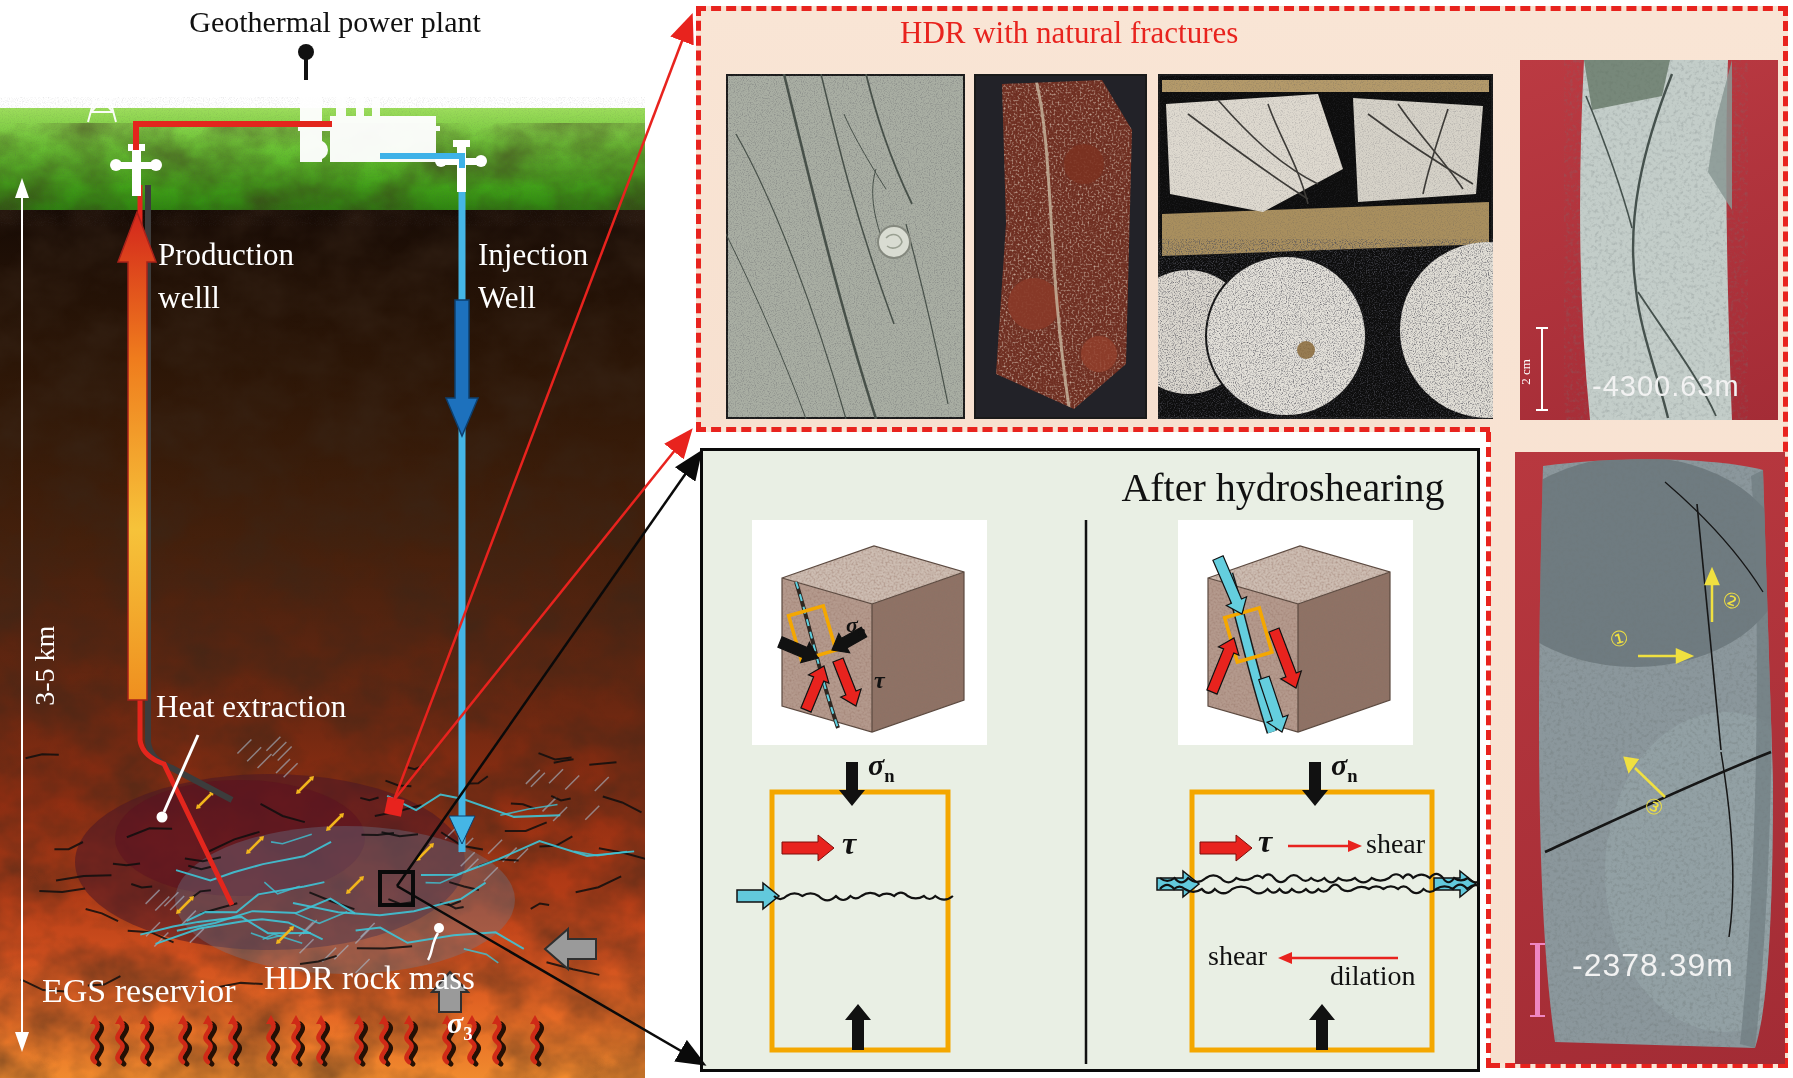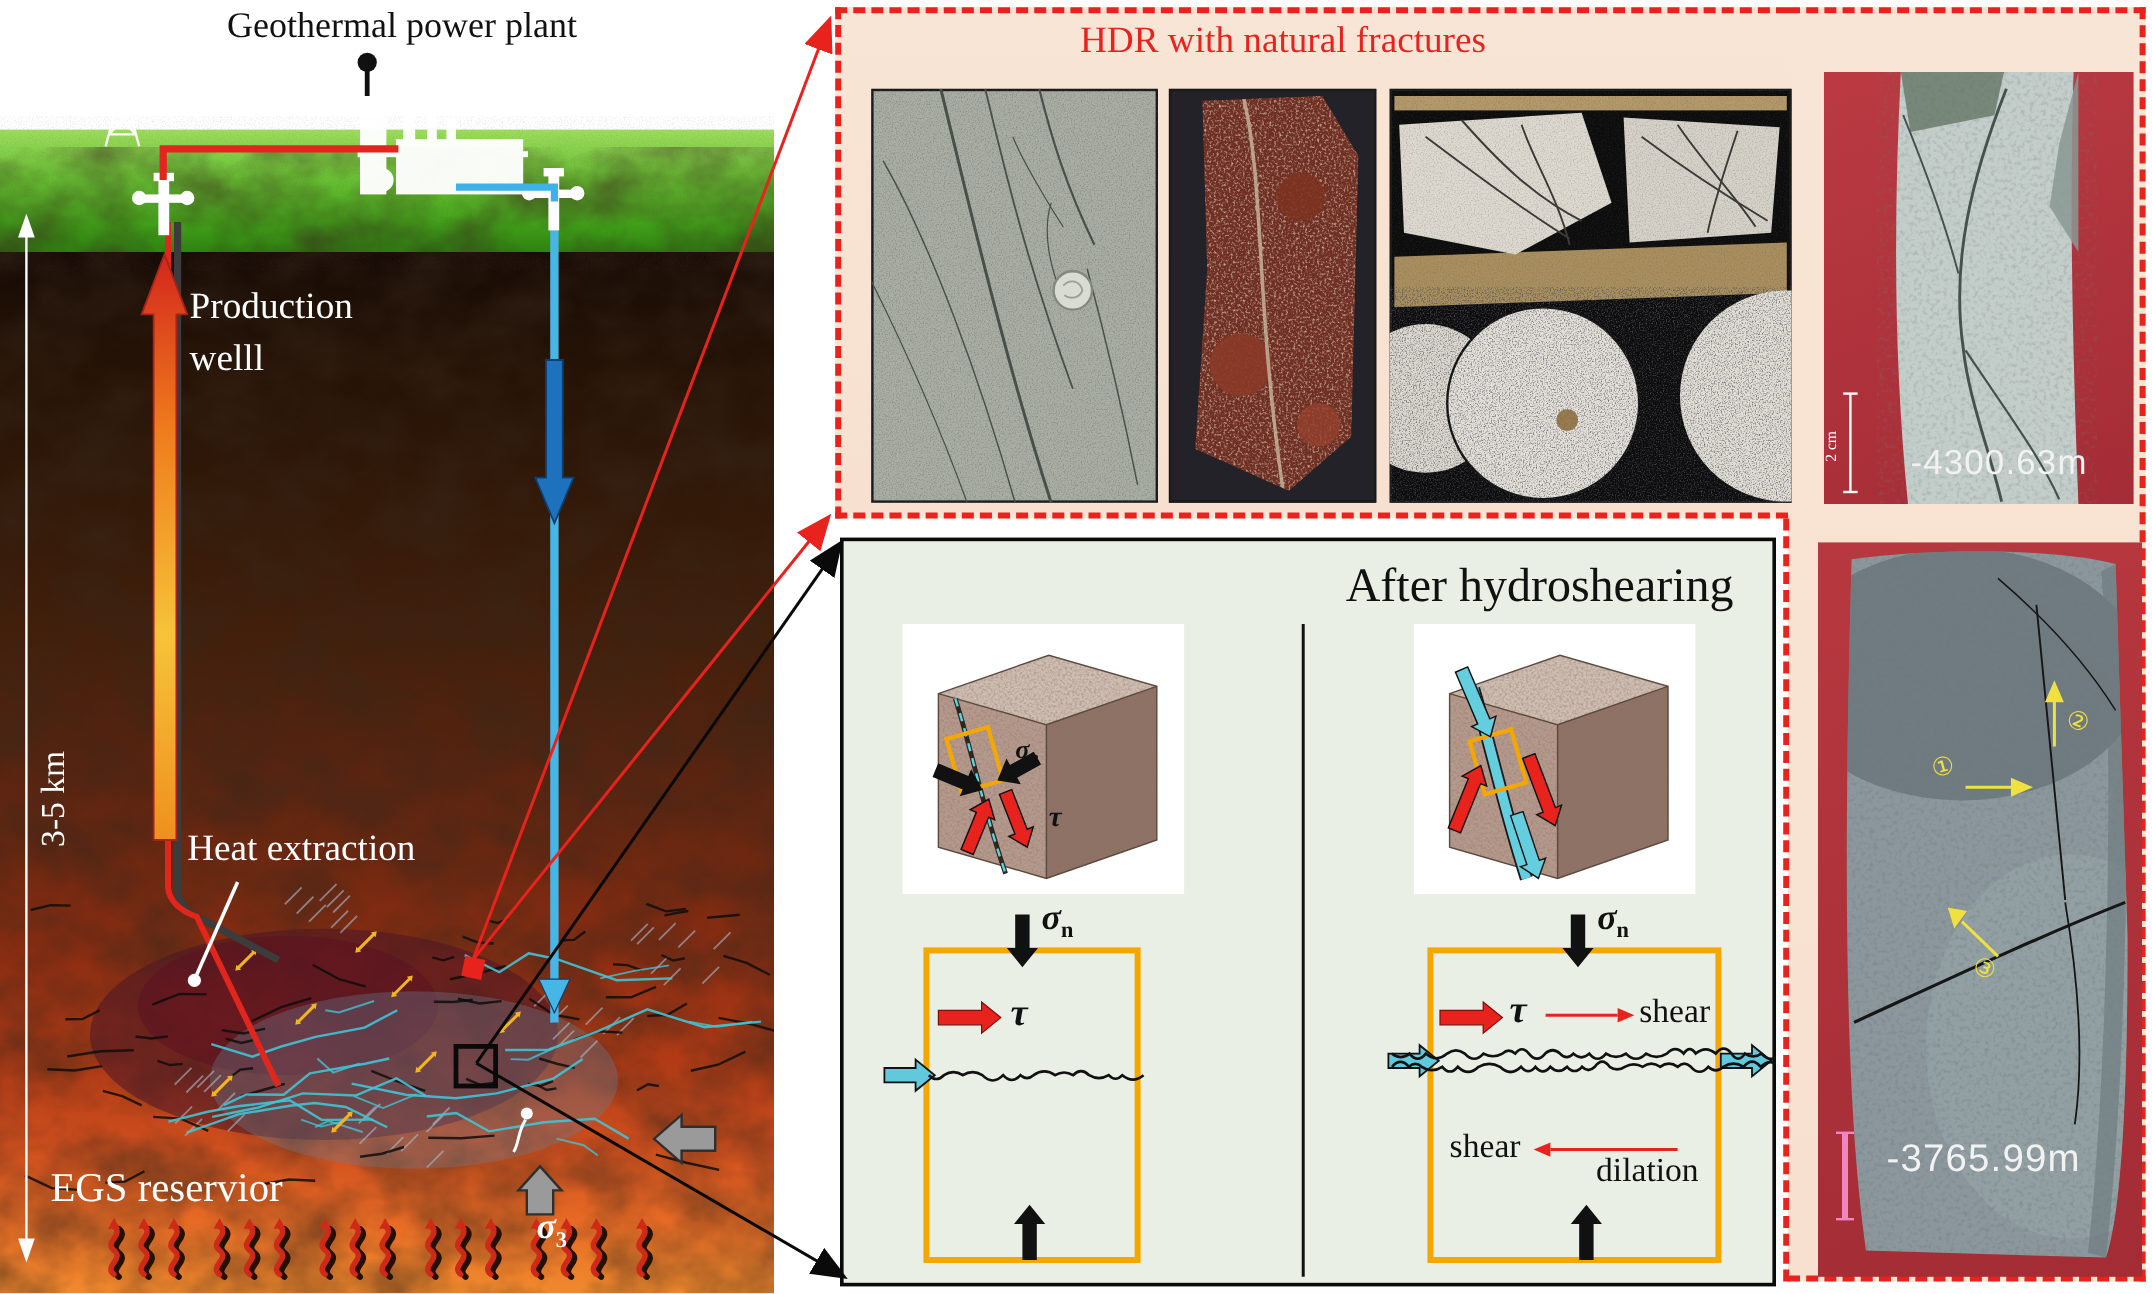--- a/index.html
+++ b/index.html
@@ -349,23 +349,28 @@
             <polygon points="-5,2 5,2 0,-7" fill="#cf2a17"></polygon>
           </g>
         </g>
     </svg>
 
     <div class="lbl" style="left:150px;top:5px;width:370px;text-align:center;font-size:30px;color:#111;">Geothermal power plant</div>
     <div class="lbl white" style="left:158px;top:238px;font-size:31px;">
       <div>Production</div>
       <div style="margin-top:8px;">welll</div>
     </div>
+    <div class="lbl white" style="left:478px;top:238px;font-size:31px;">
+      <div>Injection</div>
+      <div style="margin-top:8px;">Well</div>
+    </div>
     <div class="lbl white" style="left:-15px;top:650px;width:120px;text-align:center;font-size:28px;transform:rotate(-90deg);">3-5 km</div>
     <div class="lbl white" style="left:156px;top:690px;font-size:31px;">Heat extraction</div>
     <div class="lbl white" style="left:42px;top:972px;font-size:34px;">EGS reservior</div>
+    <div class="lbl white" style="left:264px;top:960px;font-size:33px;">HDR rock mass</div>
     <div class="lbl white sig" style="left:598px;top:932px;font-size:22px;padding-left:47px;"><i>σ</i><sub>1</sub></div>
     <div class="lbl white sig" style="left:447px;top:1006px;font-size:30px;"><i>σ</i><sub>3</sub></div>
   </div>
 
   <div class="abs panel-peach" style="left:696px;top:6px;width:794px;height:426px;border-top:5px dashed #e8231e;border-left:5px dashed #e8231e;border-bottom:5px dashed #e8231e;box-sizing:border-box;"></div>
 
   <div class="abs panel-peach" style="left:1490px;top:6px;width:298px;height:1062px;border-top:5px dashed #e8231e;border-right:5px dashed #e8231e;border-bottom:5px dashed #e8231e;box-sizing:border-box;"></div>
   <div class="abs" style="left:1486px;top:432px;width:0;height:636px;border-left:5px dashed #e8231e;"></div>
 
   <div class="lbl" style="left:900px;top:16px;width:560px;font-size:31px;color:#e8231e;">HDR with natural fractures</div>
@@ -484,21 +489,21 @@
     </g>
     <g>
       <rect x="20" y="492" width="5" height="72" fill="#ef86c2"></rect>
       <line x1="15" y1="492" x2="30" y2="492" stroke="#ef86c2" stroke-width="2"></line>
       <line x1="15" y1="564" x2="30" y2="564" stroke="#ef86c2" stroke-width="2"></line>
     </g>
   </svg>
   <span class="lbl" style="left:1722px;top:590px;font-size:21px;color:#f0e040;transform:rotate(20deg);">②</span>
   <span class="lbl" style="left:1610px;top:628px;font-size:21px;color:#f0e040;transform:rotate(-15deg);">①</span>
   <span class="lbl" style="left:1644px;top:796px;font-size:21px;color:#f0e040;transform:rotate(25deg);">③</span>
-  <div class="lbl sans" style="left:1572px;top:948px;font-size:32px;color:#f2f2f2;letter-spacing:1px;">-3765.99m</div>
+  <div class="lbl sans" style="left:1572px;top:948px;font-size:32px;color:#f2f2f2;letter-spacing:1px;">-2378.39m</div>
 
   <div class="abs" style="left:700px;top:448px;width:780px;height:624px;background:#e9efe4;border:3px solid #0a0a0a;box-sizing:border-box;"></div>
 
   <div class="lbl" style="left:1105px;top:466px;width:356px;text-align:center;font-size:40px;color:#111;">After hydroshearing</div>
 
   <svg class="abs" id="cubeB" style="left:752px;top:520px" width="235" height="225">
     <rect width="235" height="225" fill="#fff"></rect>
     <defs>
         <clipPath id="hullB">
           <path d="M30,58 L122,26 L212,52 L212,180 L120,212 L30,186 Z"></path>

